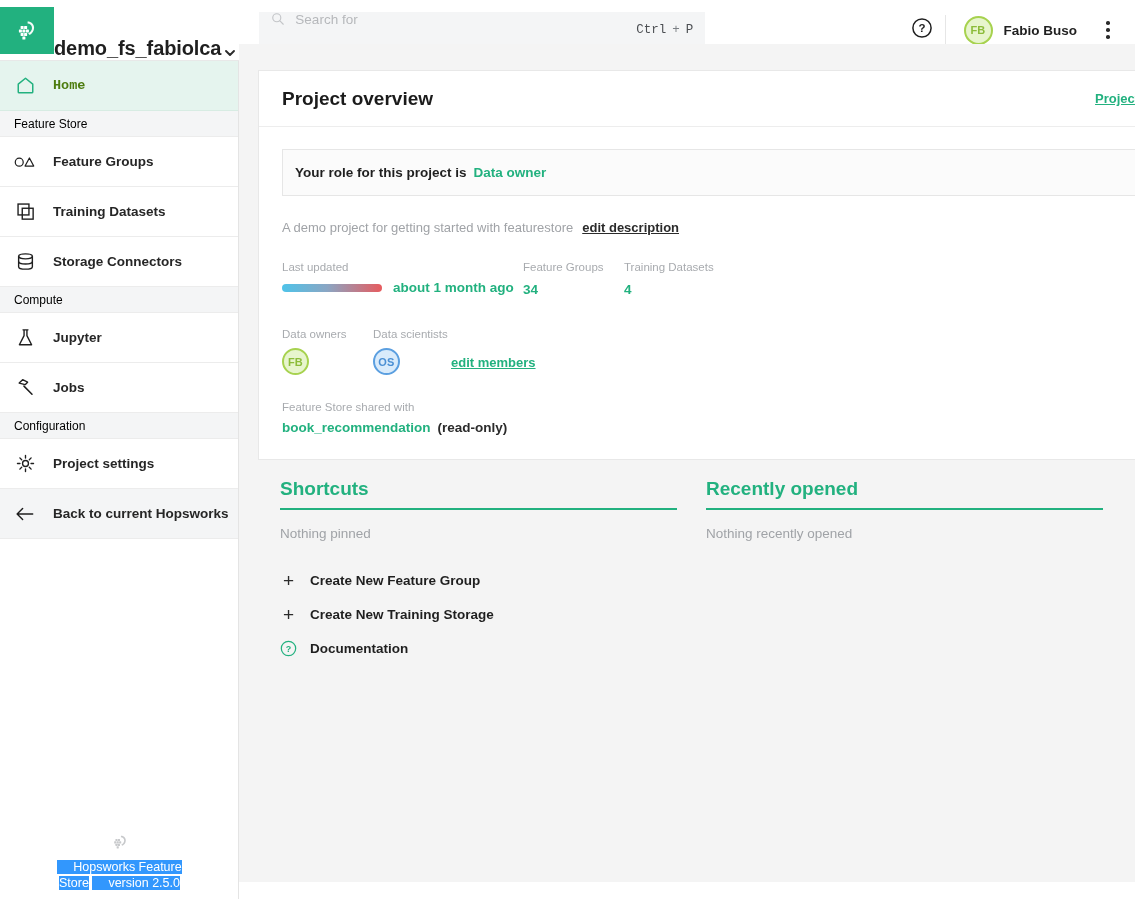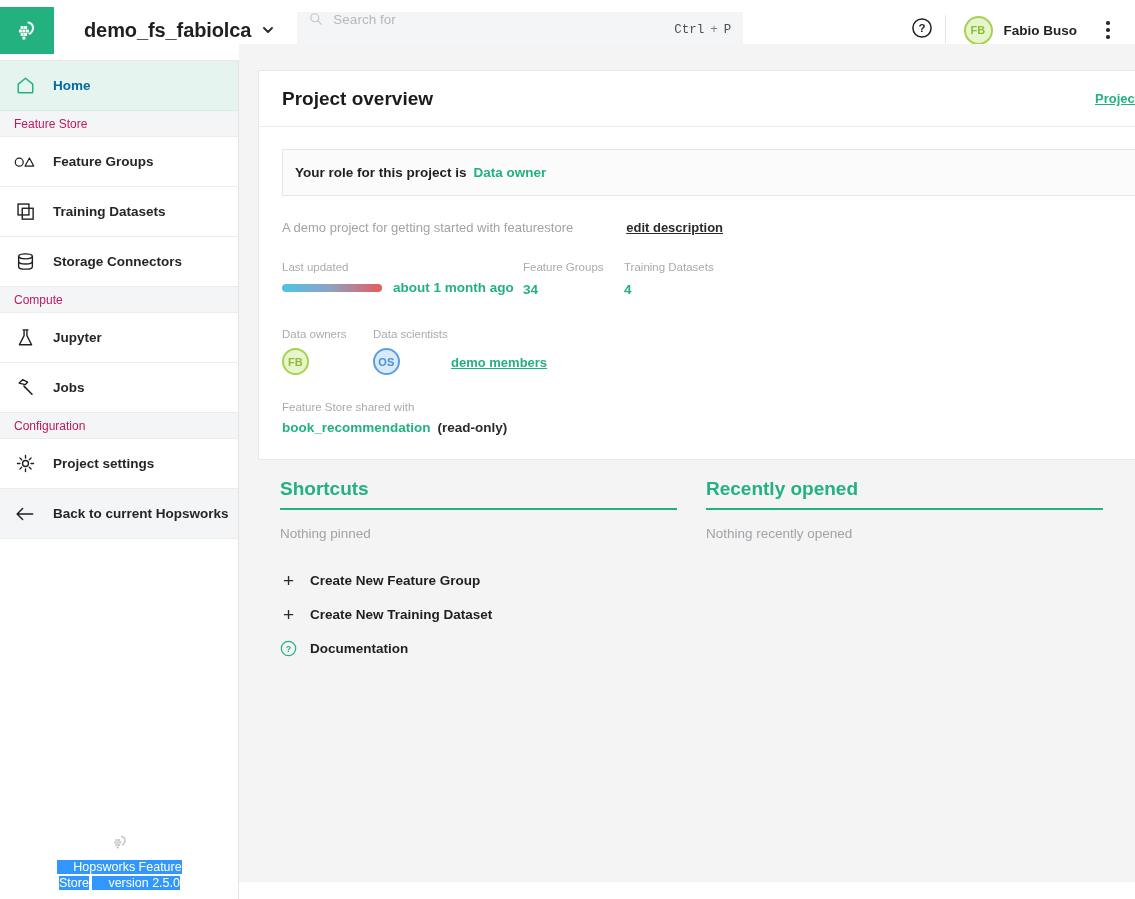--- a/index.html
+++ b/index.html
@@ -22,22 +22,22 @@
   }
   .logo-tile {
     width: 54px; height: 47px; margin-top: 7px;
     background: #22b17f;
     display: flex; align-items: center; justify-content: center;
     flex: 0 0 auto;
   }
   .logo-tile svg { display:block; }
 
   .project-name-wrap {
-    display: flex; align-items: center; gap: 10px;
-    margin-left: 30px; flex: 0 0 auto;
+    display: flex; align-items: flex-end; gap: 2px;
+    flex: 0 0 auto;
   }
   .project-name {
     font-size: 20px; font-weight: bold; color: #1f1f1f;
     letter-spacing: -0.1px; white-space: nowrap;
   }
   .chev { width: 14px; height: 14px; flex: 0 0 auto; }
 
   .search-box {
     margin-left: 22px; margin-top: 12px; margin-bottom: 12px;
     width: 446px; background: #f4f5f6;
@@ -87,29 +87,29 @@
     border-right: 1px solid #e4e4e4;
   }
   .nav-item {
     height: 50px; display: flex; align-items: center;
     padding-left: 14px; gap: 17px; cursor: pointer;
     border-bottom: 1px solid #ececec;
   }
   .nav-item .ico { width: 22px; height: 22px; display:flex; align-items:center; justify-content:center; flex:0 0 auto;}
   .nav-item .lbl { font-size: 13.5px; font-weight: bold; color: #262626; }
   .nav-item.active { background: #e5f4ee; border-bottom: 1px solid #d7ece3; }
-  .nav-item.active .lbl { color: #0369a1; }
+  .nav-item.active .lbl { color: #4d7c0f; font-family: Liberation Mono, monospace; }
   .nav-item.tinted { background: #f4f5f6; }
 
   .nav-section {
     height: 26px; background: #f4f5f6;
     display: flex; align-items: center; padding-left: 14px;
     border-bottom: 1px solid #ececec;
   }
-  .nav-section span { font-size: 12px; color: #be185d; }
+  .nav-section span { font-size: 12px; color: #000000; }
 
   
   .footer {
     position: absolute; left: 0; bottom: 8px; width: 239px;
     display: flex; flex-direction: column; align-items: center; gap: 4px;
   }
   .footer .fsvg { opacity: 0.55; }
   .footer .ftxt {
     font-size: 12.5px; line-height: 15.5px; text-align: center;
     color: #ffffff; max-width: 150px;
@@ -144,21 +144,21 @@
     font-size: 13.5px; font-weight: bold;
   }
   .role-banner .rl { color: #1f1f1f; }
   .role-banner .rv { color: #22b17f; margin-left: 7px; }
 
   .descrow {
     margin-top: 24px; display: flex; align-items: baseline; gap: 9px;
     font-size: 13px;
   }
   .descrow .dtxt { color: #a0a3a7; }
-  .descrow .dlink { font-weight: bold; color: #2b2b2b; text-decoration: underline; cursor: pointer; margin-left: 44px; }
+  .descrow .dlink { font-weight: bold; color: #2b2b2b; text-decoration: underline; cursor: pointer; }
 
   .stats { margin-top: 26px; display: flex; align-items: flex-start; }
   .stat { flex: 0 0 auto; }
   .stat .k { font-size: 11.5px; color: #a8abaf; display: block; margin-bottom: 7px; }
   .stat .v { font-size: 13.5px; font-weight: bold; color: #22b17f; white-space: nowrap; }
   .stat.updated { width: 241px; }
   .stat.created { width: 179px; }
   .stat.fg { width: 101px; }
   .stat.td { width: 120px; }
   .updated-row { display: flex; align-items: center; gap: 11px; }
@@ -411,21 +411,21 @@
 
       <div class="members">
         <div class="mgroup owners">
           <span class="k">Data owners</span>
           <span class="avatar green mem-avatar">FB</span>
         </div>
         <div class="mgroup scientists">
           <span class="k">Data scientists</span>
           <span class="avatar blue mem-avatar">OS</span>
         </div>
-        <span class="link-inline">demo members</span>
+        <span class="link-inline">edit members</span>
       </div>
 
       <div class="shared">
         <span class="k">Feature Store shared with</span>
         <div class="vrow">
           <span class="sname">book_recommendation</span>
           <span class="sro">(read-only)</span>
         </div>
       </div>
 
@@ -441,21 +441,21 @@
         <div class="quick-item">
           <span class="qico">
               <span class="plusglyph">+</span>
             </span>
           <span class="qlbl">Create New Feature Group</span>
         </div>
         <div class="quick-item">
           <span class="qico">
               <span class="plusglyph">+</span>
             </span>
-          <span class="qlbl">Create New Training Dataset</span>
+          <span class="qlbl">Create New Training Storage</span>
         </div>
         <div class="quick-item">
           <span class="qico">
             <svg width="17" height="17" viewBox="0 0 18 18">
               <circle cx="9" cy="9" r="7.6" fill="none" stroke="#22b17f" stroke-width="1.3"></circle>
               <text x="9" y="12.6" text-anchor="middle" font-family="Liberation Sans, sans-serif" font-size="9.5" font-weight="bold" fill="#22b17f">?</text>
             </svg>
           </span>
           <span class="qlbl">Documentation</span>
         </div>

